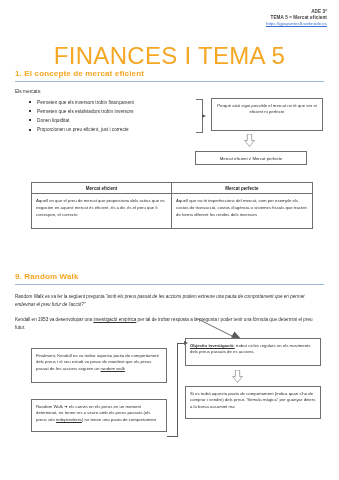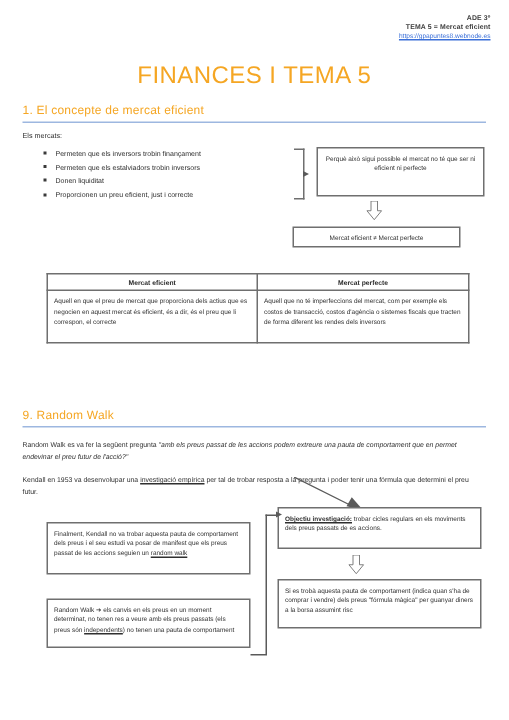--- a/index.html
+++ b/index.html
@@ -46,36 +46,36 @@
     white-space: nowrap;
   }
 
   
   .doc-title {
     position: absolute;
     top: 42px;
     left: 0;
     width: 339px;
     text-align: center;
-    font-size: 16px;
+    font-size: 24px;
     color: #f5a623;
     font-weight: normal;
     letter-spacing: 0.3px;
   }
 
   
   .section {
     position: absolute;
     left: 15px;
     width: 309px;
   }
   .section-title {
     font-size: 8px;
     color: #f5a623;
-    font-weight: normal;
+    font-weight: bold;
     padding-bottom: 2.5px;
     border-bottom: 1.2px solid #9db7e0;
     letter-spacing: 0.15px;
   }
 
   
   .intro {
     font-size: 4.8px;
     color: #2f2f2f;
     margin-top: 7px;

